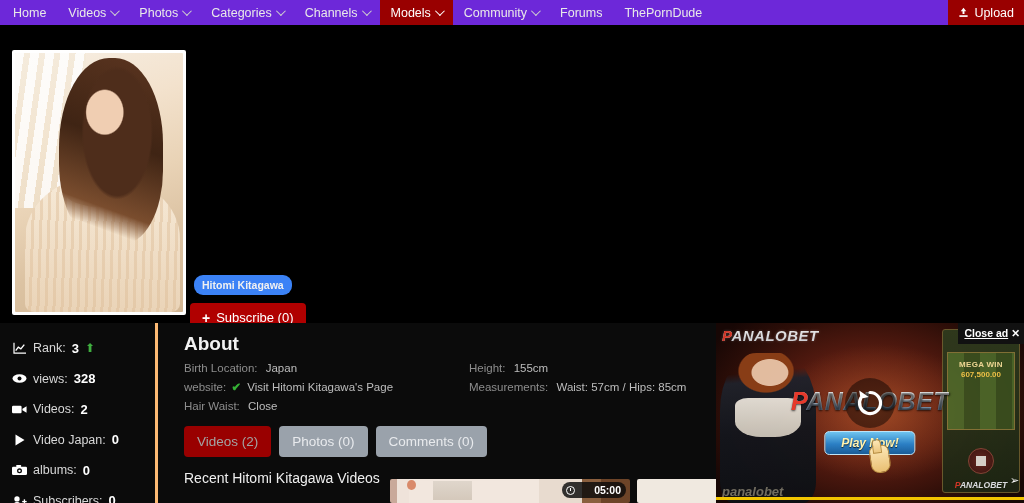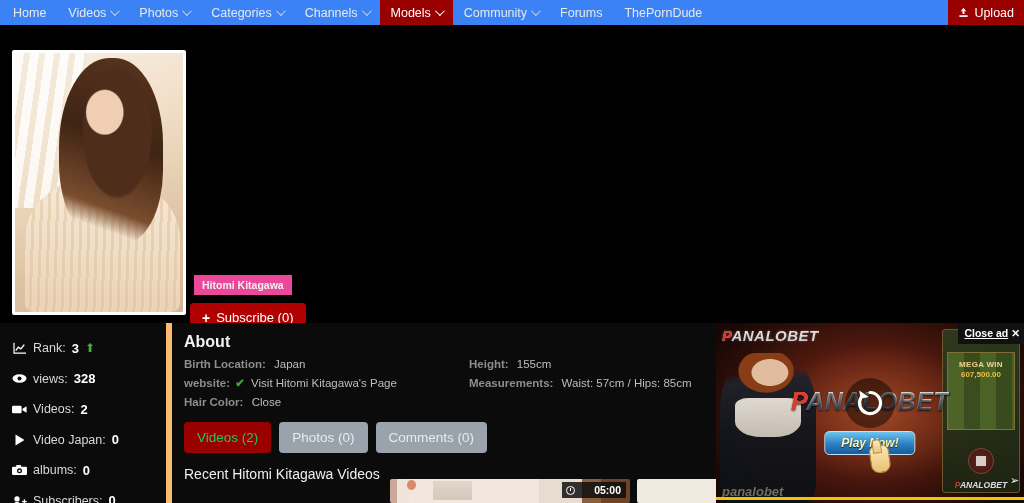--- a/index.html
+++ b/index.html
@@ -8,21 +8,21 @@
     width: 1024px; height: 503px;
     background: #000;
     font-family: "Liberation Sans", sans-serif;
     overflow: hidden;
   }
 
   
   #topnav {
     position: absolute; left: 0; top: 0;
     width: 1024px; height: 25px;
-    background: #3b82f6;
+    background: #6d28d9;
     display: flex; align-items: stretch;
     white-space: nowrap;
   }
   .nav-item {
     display: flex; align-items: center; gap: 4px;
     padding: 0 11px;
     font-size: 12.5px; color: #e9e9e9;
     height: 25px; cursor: pointer;
   }
   .nav-item.active { background: #990000; color: #fff; }
@@ -106,83 +106,83 @@
   }
   #collar {
     position: absolute; left: 26%; top: 0; width: 48%; height: 22%;
     background: linear-gradient(#fdf5ea, #eed8bc);
     border-radius: 50%;
     box-shadow: inset 0 -3px 5px rgba(180,148,114,.45);
   }
 
   #name-badge {
     position: absolute; left: 194px; top: 250px;
-    background: #ec4899; color: #f1f1f1;
+    background: #3b82f6; color: #f1f1f1;
     font-size: 10.5px; font-weight: bold;
-    padding: 4px 8px; border-radius: 0;
+    padding: 4px 8px; border-radius: 9px;
   }
   #subscribe-btn {
     position: absolute; left: 190px; top: 278px;
     background: #b00000; color: #fff;
     font-size: 13px;
     padding: 7px 12px; border-radius: 4px;
     display: flex; align-items: center; gap: 6px;
     cursor: pointer;
   }
   #subscribe-btn .plus { font-size: 14px; font-weight: bold; line-height: 1; }
 
   
   #lower {
     position: absolute; left: 0; top: 323px;
     width: 1024px; height: 180px;
     background: #0b0b0b;
   }
   #stats-col {
     position: absolute; left: 0; top: 0;
-    width: 172px; height: 180px;
-    border-right: 6px solid #fdba74;
+    width: 158px; height: 180px;
+    border-right: 3px solid #fdba74;
     padding: 10px 0 0 12px;
   }
   .stat-row {
     display: flex; align-items: center; gap: 6px;
     height: 30.5px;
     font-size: 12.5px; color: #d8d8d8;
   }
   .stat-row .s-icon {
     width: 15px; display: flex; align-items: center;
     justify-content: center; color: #fff;
   }
   .stat-row .s-label { color: #d8d8d8; }
   .stat-row .s-value { color: #fff; font-weight: bold; font-size: 13px; }
   .up-arrow { color: #3fae3f; font-size: 12px; line-height: 1; }
 
   #about-col {
     position: absolute; left: 172px; top: 0;
     width: 542px; height: 180px;
     padding: 10px 0 0 12px;
   }
-  #about-title { font-size: 16px; font-weight: bold; color: #f2f2f2; }
+  #about-title { font-size: 19px; font-weight: bold; color: #f2f2f2; }
   .about-grid {
     margin-top: 5px;
     display: grid;
     grid-template-columns: 285px auto;
     row-gap: 2px;
   }
   .ab-line { font-size: 11.5px; line-height: 17px; white-space: nowrap; }
-  .ab-key { color: #8d8d8d; font-weight: bold; }
+  .ab-key { color: #8d8d8d; font-weight: normal; }
   .ab-val { color: #bdbdbd; margin-left: 5px; }
   .check { color: #35b135; font-weight: bold; margin: 0 3px 0 2px; }
 
   #tabs { margin-top: 11px; display: flex; gap: 8px; }
   .tab {
     font-size: 13.5px; padding: 8px 13px;
     border-radius: 4px; cursor: pointer;
     background: #9aa2ab; color: #e8eaed;
   }
-  .tab.active { background: #990000; color: #22c55e; }
+  .tab.active { background: #990000; color: #a3a3a3; }
 
   #recent-title {
     margin-top: 13px;
     font-size: 14px; color: #efefef;
   }
 
   
   #thumbs {
     position: absolute; left: 390px; top: 479px;
     display: flex; gap: 7px;
@@ -215,21 +215,21 @@
   #thumb2::after {
     content: ""; position: absolute; right: 4%; top: 20%;
     width: 10px; height: 10px; border-radius: 50%;
     background: #6f7a3f;
   }
   .duration {
     position: absolute; right: 4px; top: 3px;
     background: rgba(10,10,10,.82); color: #fff;
     font-size: 10.5px; font-weight: bold;
     padding: 2px 5px 2px 4px;
-    border-radius: 0;
+    border-radius: 8px;
     display: flex; align-items: center; gap: 19px;
   }
   .clock {
     width: 9px; height: 9px; border: 1.3px solid #fff;
     border-radius: 50%; position: relative;
   }
   .clock::after {
     content: ""; position: absolute; left: 2.6px; top: 1px;
     width: 1.2px; height: 3.4px; background: #fff;
   }
@@ -552,21 +552,21 @@
         <span class="ab-key">website:</span>
         <span class="check">✔</span>
         <span class="ab-val" style="margin-left:0">Visit Hitomi Kitagawa's Page</span>
       </div>
 
       <div class="ab-line">
         <span class="ab-key">Measurements:</span>
         <span class="ab-val">Waist: 57cm / Hips: 85cm</span>
       </div>
       <div class="ab-line">
-        <span class="ab-key">Hair Color:</span>
+        <span class="ab-key">Hair Waist:</span>
         <span class="ab-val">Close</span>
       </div>
     </div>
 
     <div id="tabs">
       <div class="tab active">Videos (2)</div>
       <div class="tab">Photos (0)</div>
       <div class="tab">Comments (0)</div>
     </div>
 

